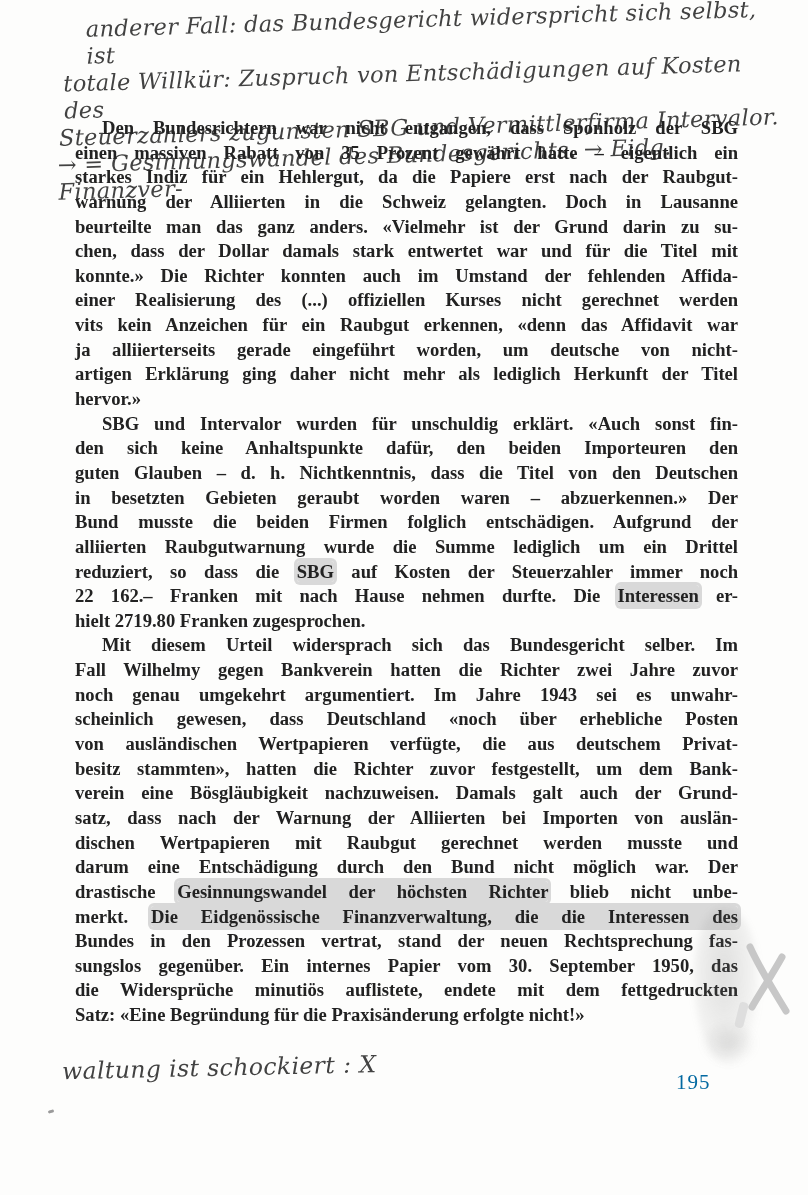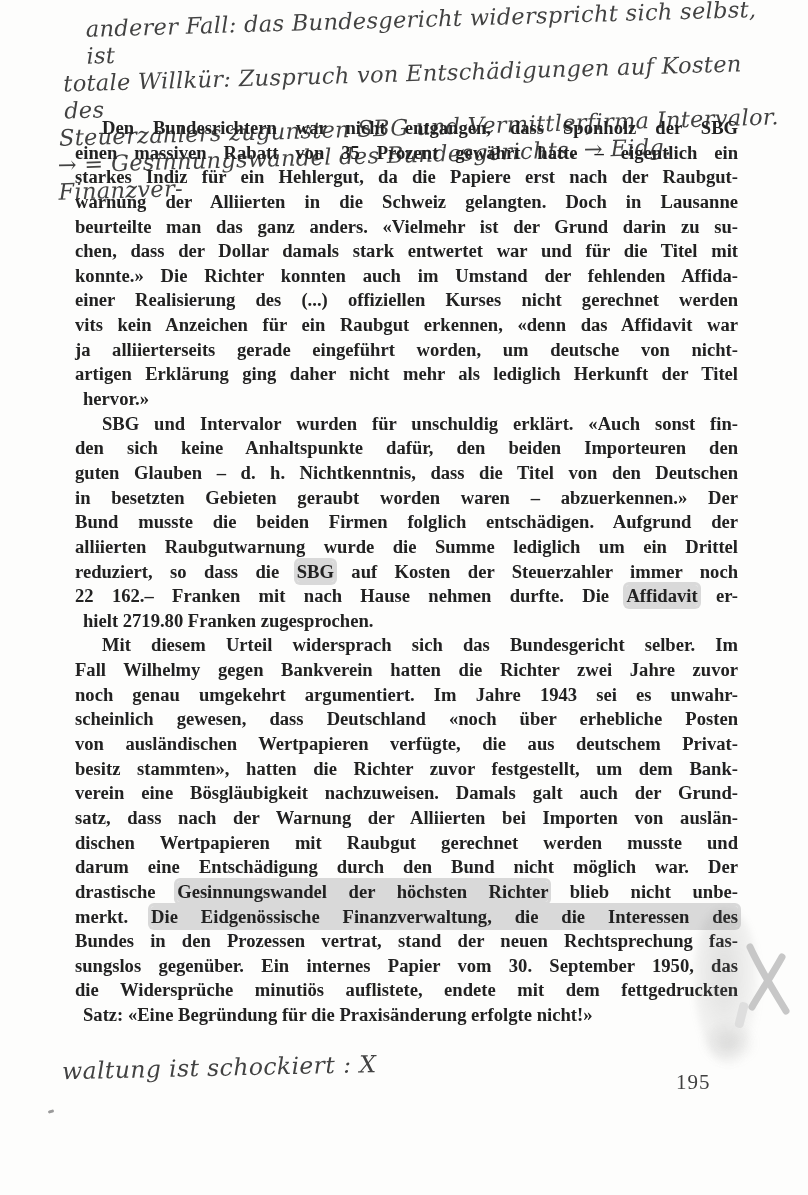--- a/index.html
+++ b/index.html
@@ -14,21 +14,21 @@
   .bodytext {
     position:absolute; left:75px; top:116px; width:663px;
     font-size:18.6px; line-height:24.65px; color:#222;
   }
   .line {
     height:24.65px;
     text-align:justify; text-align-last:justify;
     position:relative;
     font-weight:bold;
   }
-  .line.plast { text-align-last:left;margin-left:8px; }
+  .line.plast { text-align-last:left; }
   .line.indent { text-indent:27px; }
   .hl {
     background:var(--hl);
     box-shadow:0 0 0 3px var(--hl);
     border-radius:3px;
   }
   .line.block-hl::before {
     content:""; position:absolute; z-index:-1;
     left:-8px; right:-78px; top:-3px; bottom:-1px;
     background:var(--hl);
@@ -52,21 +52,21 @@
   .hw-top .hw3 { padding-left:2px; }
   .hw-top .hw4 { padding-left:0; }
   .hw-bottom {
     left:62px; top:1052px; width:460px;
     font-size:23.5px; transform:rotate(-1.3deg); letter-spacing:0.4px;
   }
 
   
   .page-number {
     position:absolute; left:676px; top:1070px;
-    font-size:21px; color:#404040; letter-spacing:1px;
+    font-size:21px; color:#0369a1; letter-spacing:1px;
   }
 
   
   .smudge-blob {
     position:absolute; left:694px; top:908px; width:66px; height:158px;
     background:radial-gradient(ellipse at 45% 40%, rgba(120,120,120,0.22), rgba(120,120,120,0.07) 60%, transparent 75%);
     filter:blur(3px); border-radius:45% 55% 50% 60%;
   }
   .smudge-blob2 {
     position:absolute; left:700px; top:1020px; width:58px; height:46px;
@@ -111,21 +111,21 @@
         <div class="line plast"><span>hervor.»</span></div>
       </div>
       <div>
         <div class="line indent"><span>SBG und Intervalor wurden für unschuldig erklärt. «Auch sonst fin-</span></div>
         <div class="line"><span>den sich keine Anhaltspunkte dafür, den beiden Importeuren den</span></div>
         <div class="line"><span>guten Glauben – d. h. Nichtkenntnis, dass die Titel von den Deutschen</span></div>
         <div class="line"><span>in besetzten Gebieten geraubt worden waren – abzuerkennen.» Der</span></div>
         <div class="line"><span>Bund musste die beiden Firmen folglich entschädigen. Aufgrund der</span></div>
         <div class="line"><span>alliierten Raubgutwarnung wurde die Summe lediglich um ein Drittel</span></div>
         <div class="line"><span>reduziert, so dass die </span><span class="hl">SBG</span><span> auf Kosten der Steuerzahler immer noch</span></div>
-        <div class="line"><span>22 162.– Franken mit nach Hause nehmen durfte. Die </span><span class="hl">Affidavit</span><span> er-</span></div>
+        <div class="line"><span>22 162.– Franken mit nach Hause nehmen durfte. Die </span><span class="hl">Interessen</span><span> er-</span></div>
         <div class="line plast"><span>hielt 2719.80 Franken zugesprochen.</span></div>
       </div>
       <div>
         <div class="line indent"><span>Mit diesem Urteil widersprach sich das Bundesgericht selber. Im</span></div>
         <div class="line"><span>Fall Wilhelmy gegen Bankverein hatten die Richter zwei Jahre zuvor</span></div>
         <div class="line"><span>noch genau umgekehrt argumentiert. Im Jahre 1943 sei es unwahr-</span></div>
         <div class="line"><span>scheinlich gewesen, dass Deutschland «noch über erhebliche Posten</span></div>
         <div class="line"><span>von ausländischen Wertpapieren verfügte, die aus deutschem Privat-</span></div>
         <div class="line"><span>besitz stammten», hatten die Richter zuvor festgestellt, um dem Bank-</span></div>
         <div class="line"><span>verein eine Bösgläubigkeit nachzuweisen. Damals galt auch der Grund-</span></div>

